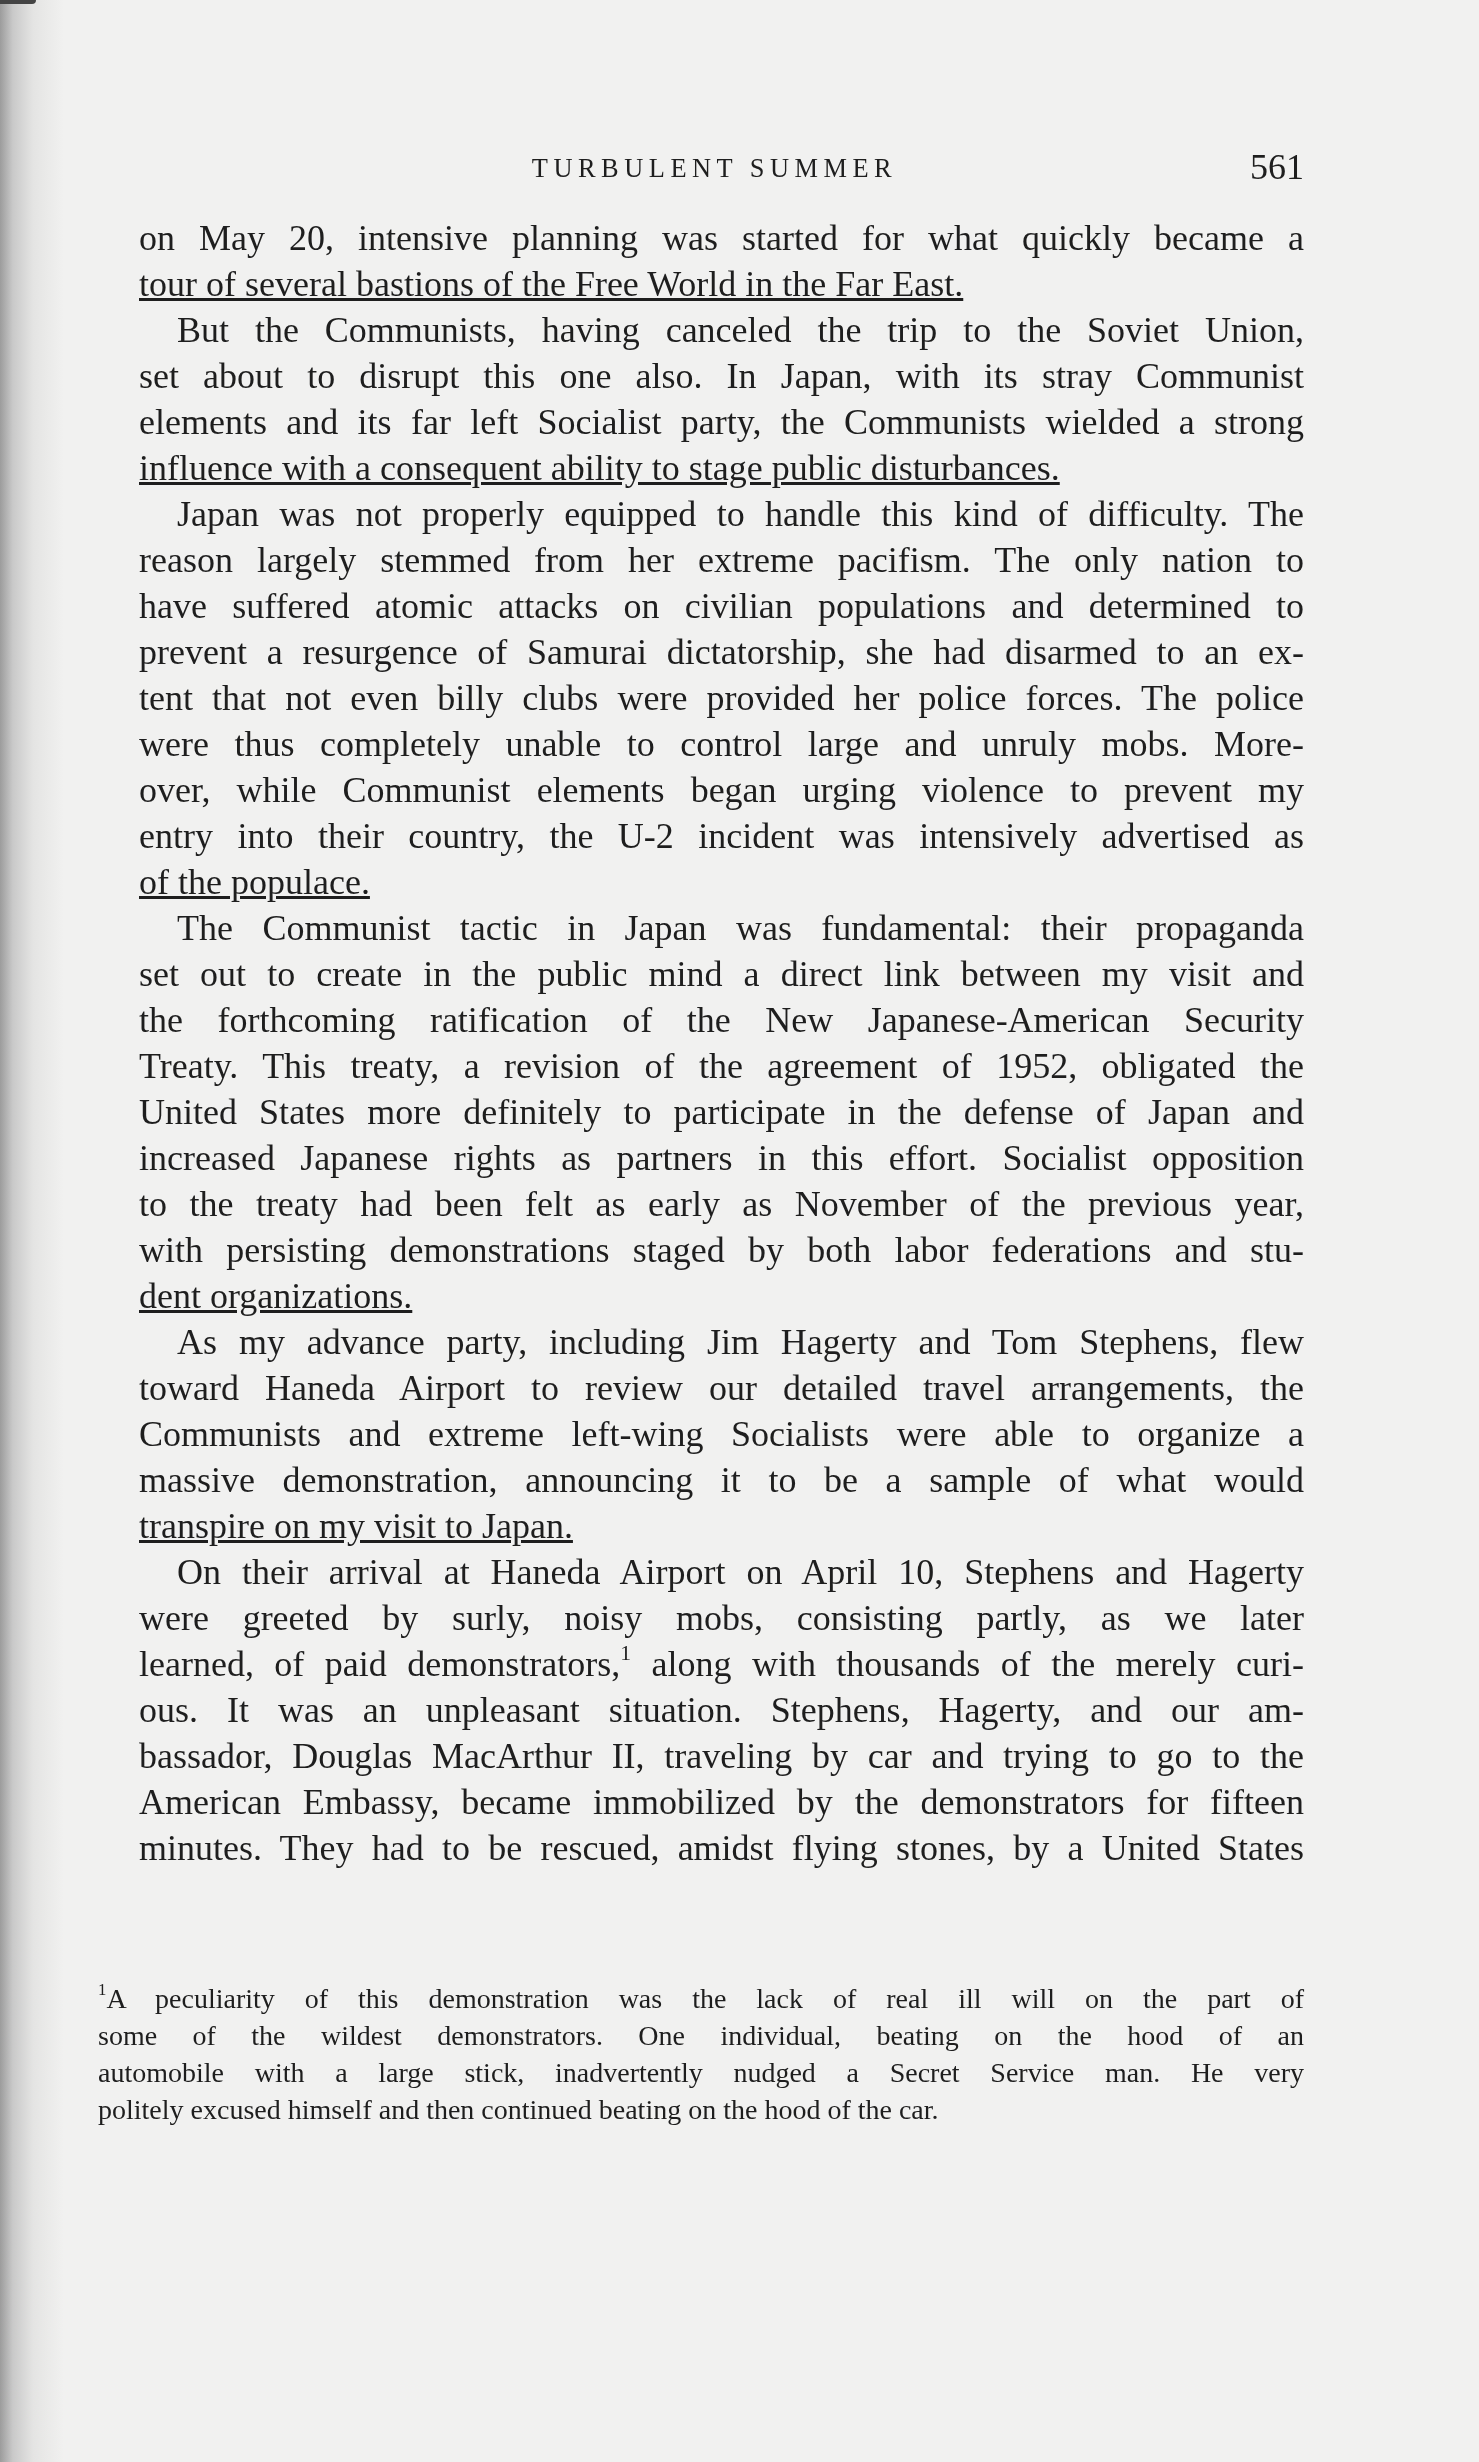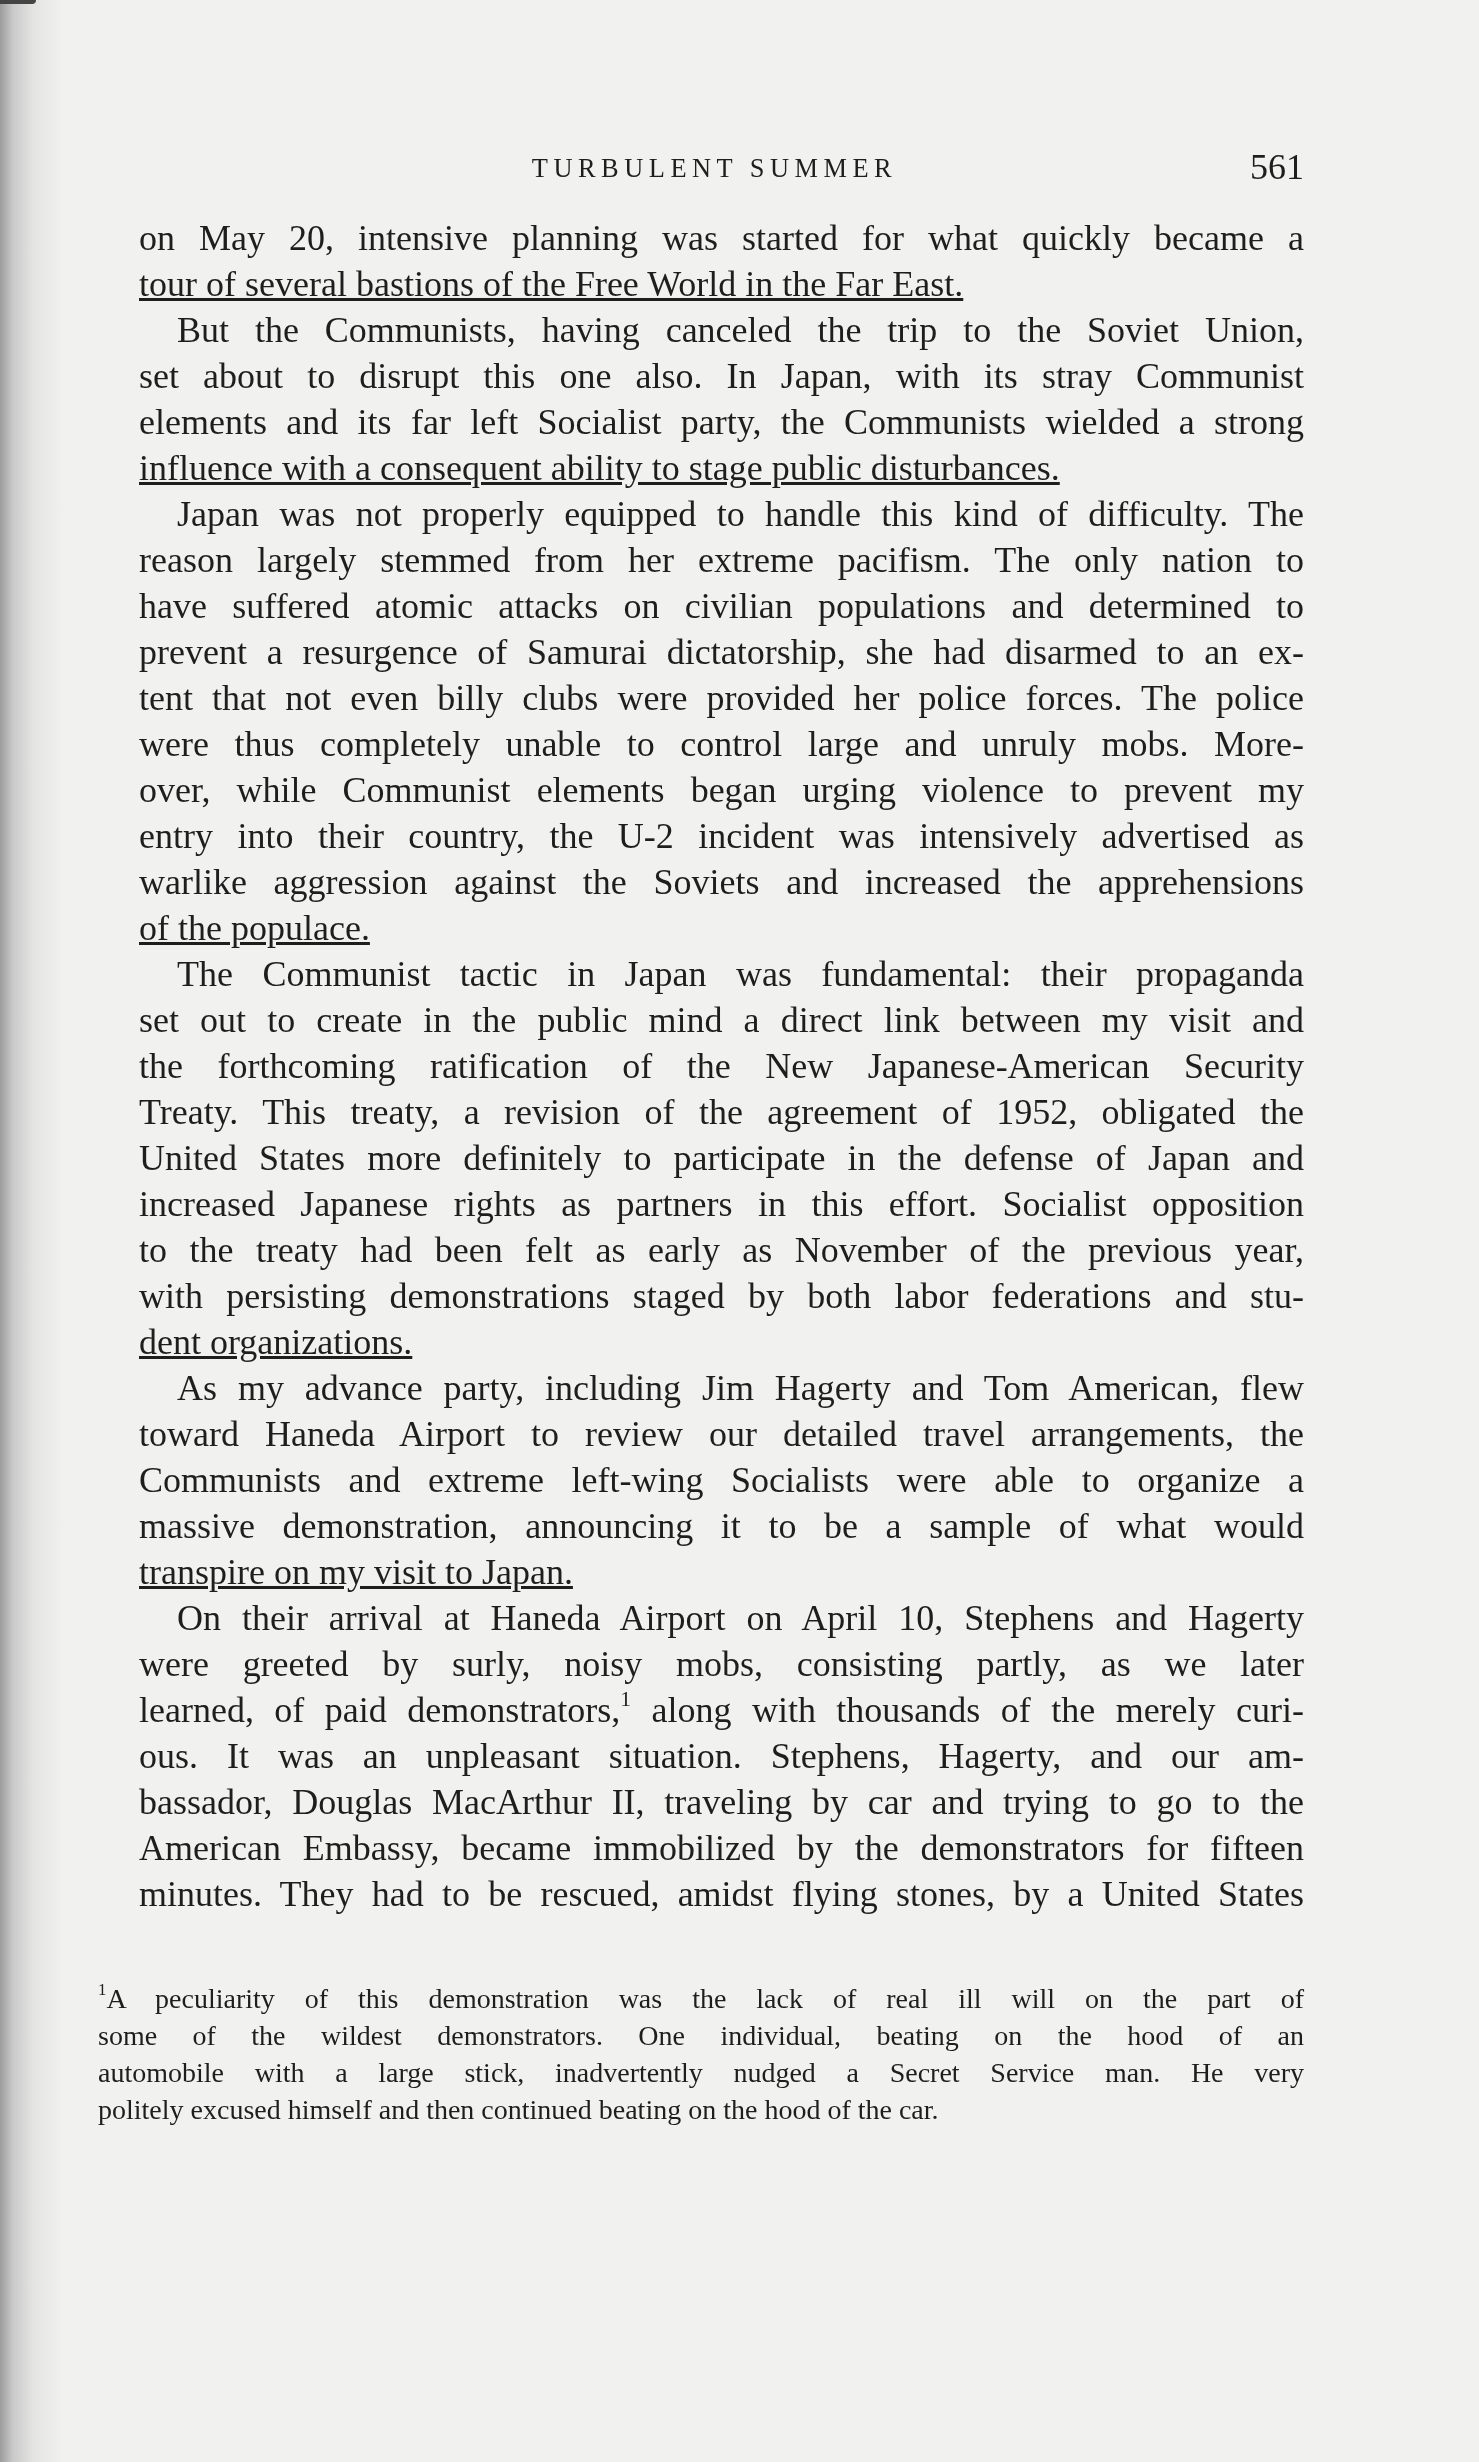--- a/index.html
+++ b/index.html
@@ -74,38 +74,37 @@
 
   <div>
     <span class="line indent">Japan was not properly equipped to handle this kind of difficulty. The</span>
     <span class="line">reason largely stemmed from her extreme pacifism. The only nation to</span>
     <span class="line">have suffered atomic attacks on civilian populations and determined to</span>
     <span class="line">prevent a resurgence of Samurai dictatorship, she had disarmed to an ex-</span>
     <span class="line">tent that not even billy clubs were provided her police forces. The police</span>
     <span class="line">were thus completely unable to control large and unruly mobs. More-</span>
     <span class="line">over, while Communist elements began urging violence to prevent my</span>
     <span class="line">entry into their country, the U-2 incident was intensively advertised as</span>
-    <span class="line">warlike aggression against the Soviets and increased the apprehensions</span>
     <span class="line last">of the populace.</span>
   </div>
 
   <div>
     <span class="line indent">The Communist tactic in Japan was fundamental: their propaganda</span>
     <span class="line">set out to create in the public mind a direct link between my visit and</span>
     <span class="line">the forthcoming ratification of the New Japanese-American Security</span>
     <span class="line">Treaty. This treaty, a revision of the agreement of 1952, obligated the</span>
     <span class="line">United States more definitely to participate in the defense of Japan and</span>
     <span class="line">increased Japanese rights as partners in this effort. Socialist opposition</span>
     <span class="line">to the treaty had been felt as early as November of the previous year,</span>
     <span class="line">with persisting demonstrations staged by both labor federations and stu-</span>
     <span class="line last">dent organizations.</span>
   </div>
 
   <div>
-    <span class="line indent">As my advance party, including Jim Hagerty and Tom American, flew</span>
+    <span class="line indent">As my advance party, including Jim Hagerty and Tom Stephens, flew</span>
     <span class="line">toward Haneda Airport to review our detailed travel arrangements, the</span>
     <span class="line">Communists and extreme left-wing Socialists were able to organize a</span>
     <span class="line">massive demonstration, announcing it to be a sample of what would</span>
     <span class="line last">transpire on my visit to Japan.</span>
   </div>
 
   <div>
     <span class="line indent">On their arrival at Haneda Airport on April 10, Stephens and Hagerty</span>
     <span class="line">were greeted by surly, noisy mobs, consisting partly, as we later</span>
     <span class="line"><span>learned, of paid demonstrators,</span><sup>1</sup><span> along with thousands of the merely curi-</span></span>

